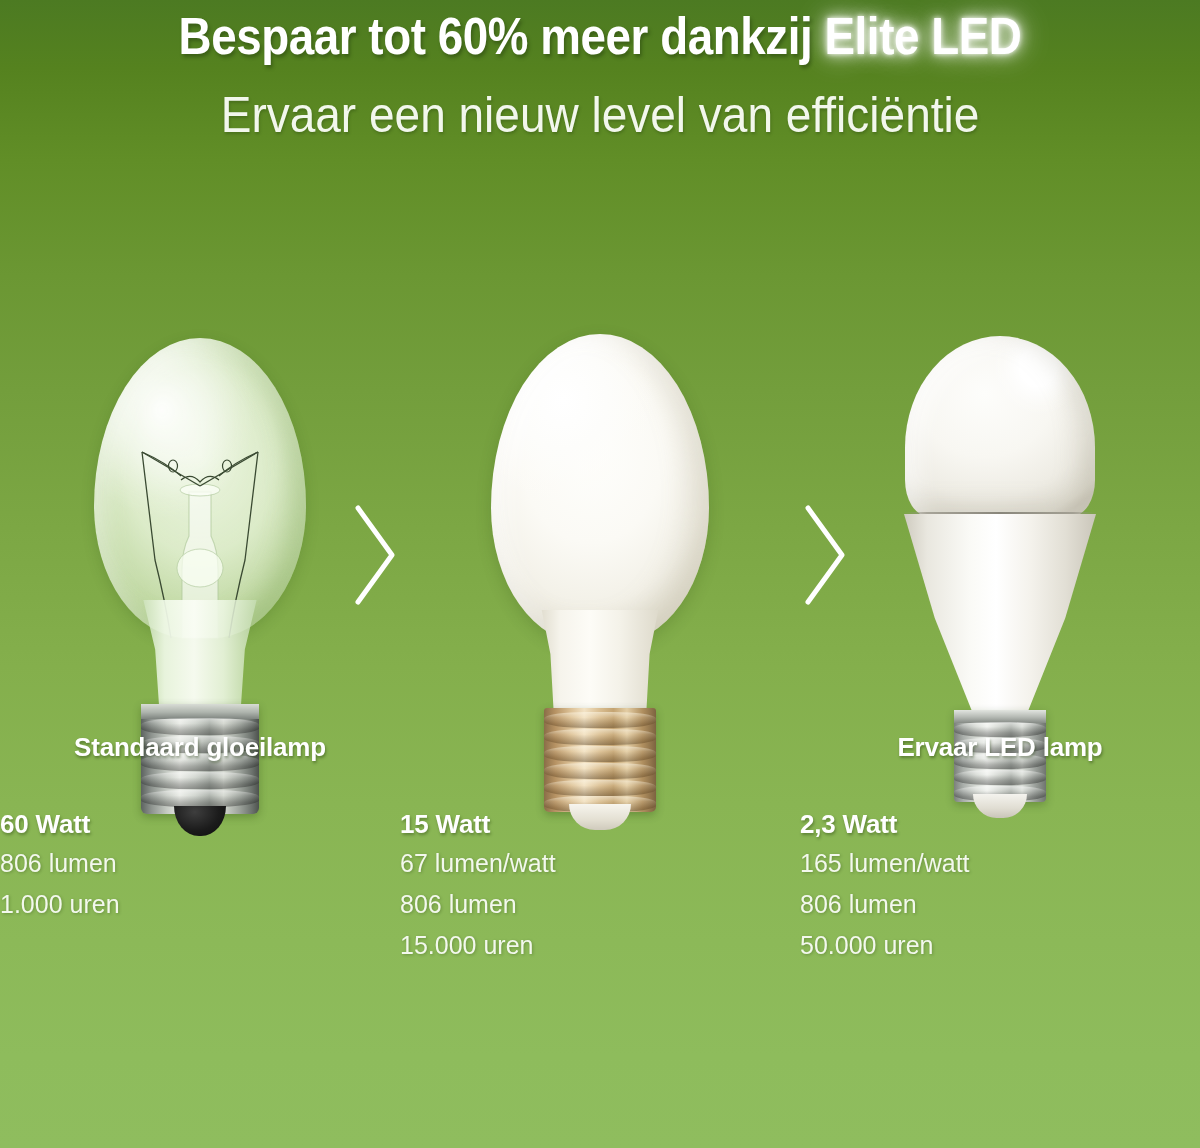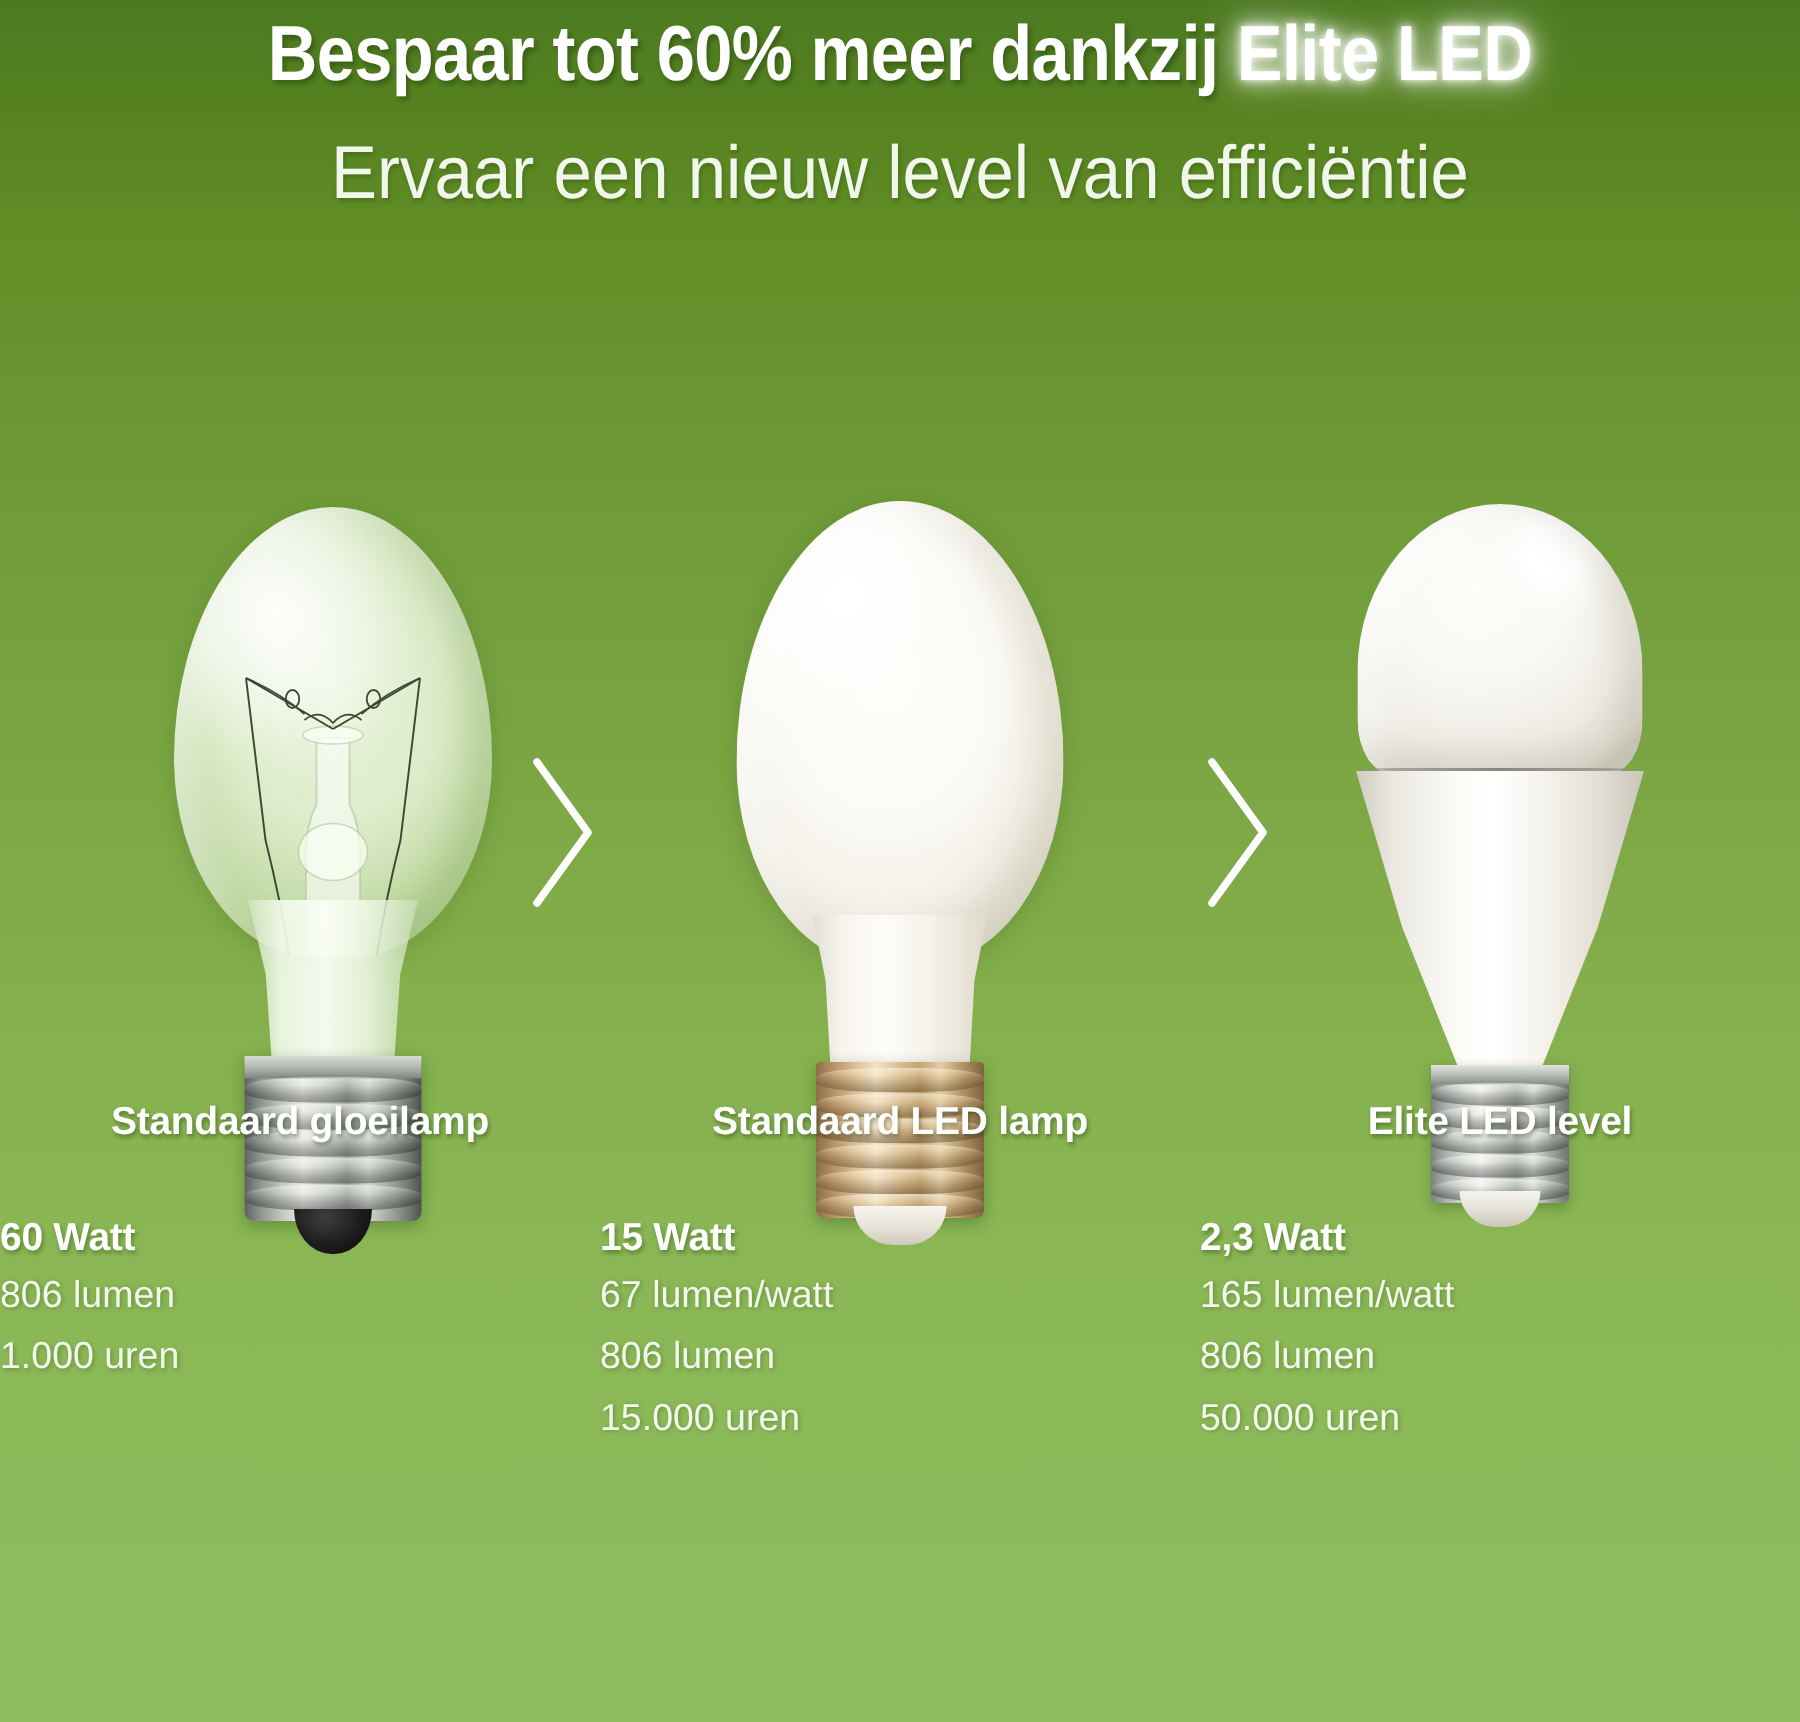--- a/index.html
+++ b/index.html
@@ -44,21 +44,21 @@
   #subtitle{
     position:absolute;top:86px;left:0;width:1200px;text-align:center;
     font-size:50px;font-weight:300;color:#F2F7EC;white-space:nowrap;
     font-family:"Liberation Sans",sans-serif;
     transform:scaleX(0.92);transform-origin:50% 50%;
     text-shadow:1px 2px 3px rgba(30,55,10,0.30);
   }
 
   
   .col{position:absolute;top:300px;width:400px;height:700px;}
-  #col0{left:0px;padding-left:22px;}
+  #col0{left:0px;}
   #col1{left:400px;}
   #col2{left:800px;}
 
   .stage{position:relative;width:400px;height:430px;}
 
   .name{
     position:absolute;top:432px;left:0;width:400px;text-align:center;
     font-size:26px;font-weight:bold;color:#FFFFFF;
     text-shadow:1px 2px 3px rgba(30,55,10,0.45);
     letter-spacing:-0.2px;
@@ -301,21 +301,20 @@
         <div class="ring" style="top:21px"></div>
         <div class="ring" style="top:38px"></div>
         <div class="ring" style="top:55px"></div>
         <div class="ring" style="top:72px"></div>
         <div class="ring" style="top:88px"></div>
       </div>
 
       <div class="b2" id="b2-tip"></div>
     </div>
 
-    <div class="name">Standaard LED lamp</div>
     <div class="specs">
       <div class="watt">15 Watt</div>
       <div class="spec">67 lumen/watt</div>
       <div class="spec">806 lumen</div>
       <div class="spec">15.000 uren</div>
     </div>
   </div>
 
   <div class="col" id="col2">
     <div class="stage">
@@ -329,21 +328,21 @@
         <div class="ring" style="top:12px"></div>
         <div class="ring" style="top:28px"></div>
         <div class="ring" style="top:44px"></div>
         <div class="ring" style="top:60px"></div>
         <div class="ring" style="top:76px"></div>
       </div>
 
       <div class="b3" id="b3-tip"></div>
     </div>
 
-    <div class="name">Elite LED level</div>
+    <div class="name">Ervaar LED lamp</div>
     <div class="specs">
       <div class="watt">2,3 Watt</div>
       <div class="spec">165 lumen/watt</div>
       <div class="spec">806 lumen</div>
       <div class="spec">50.000 uren</div>
     </div>
   </div>
 
   <div class="chev" id="chev0">
     <svg width="70" height="110" viewBox="0 0 70 110" fill="none">

